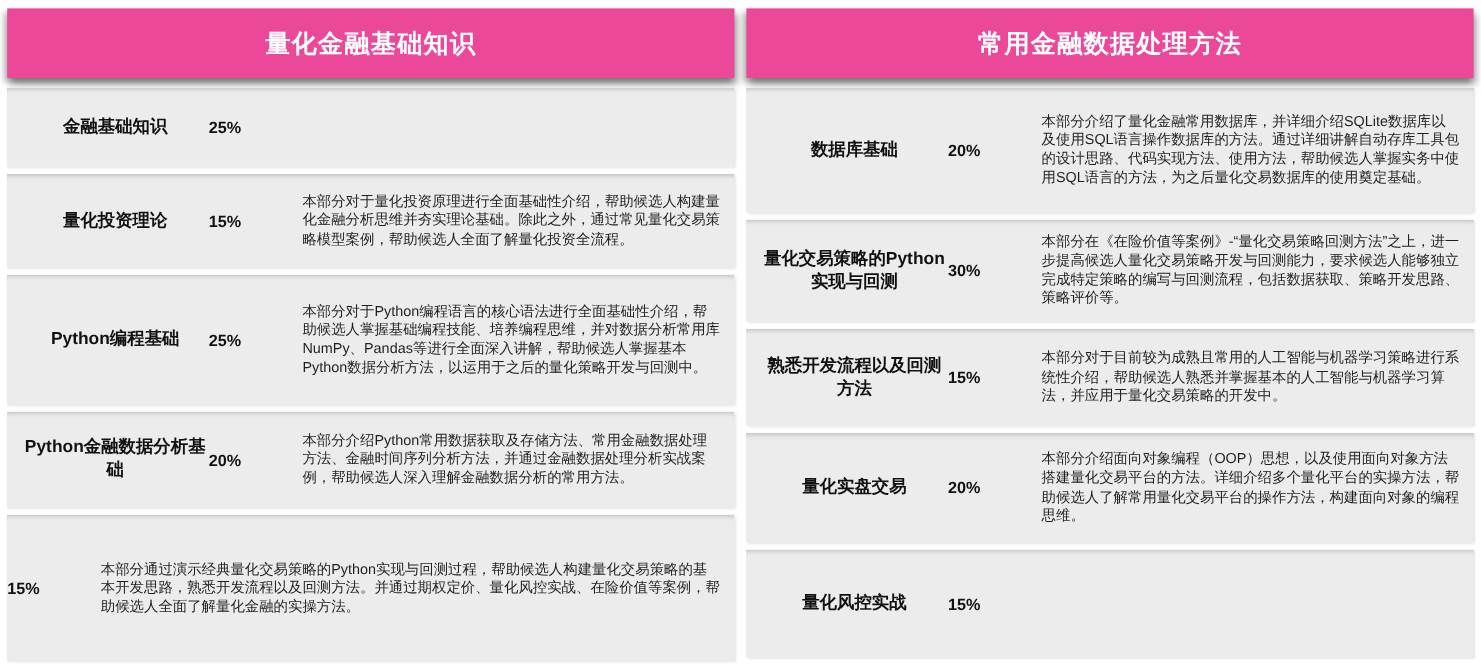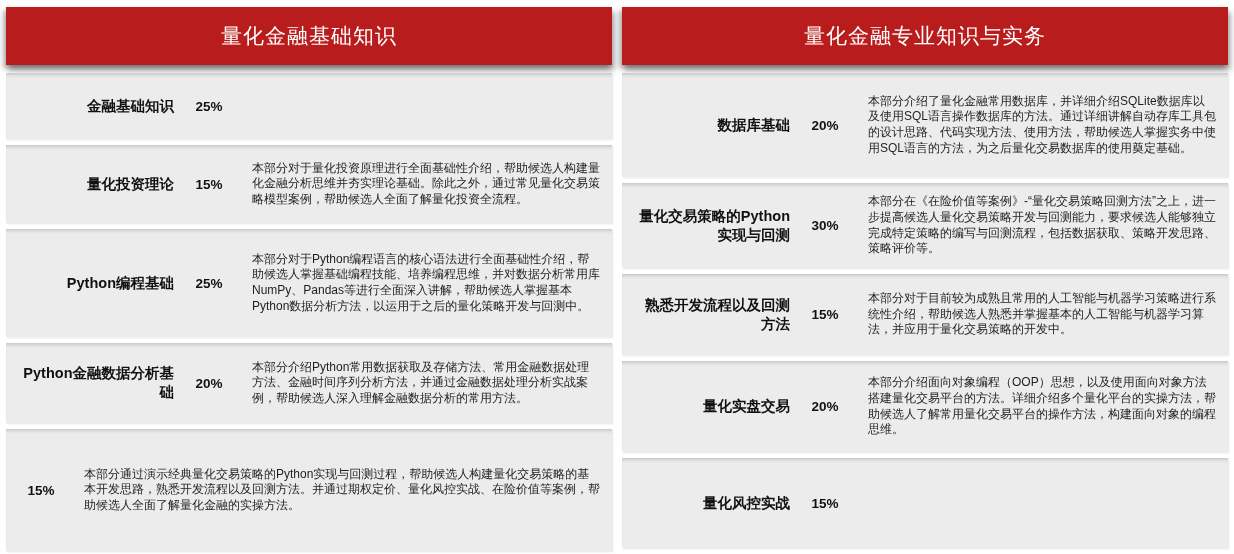--- a/index.html
+++ b/index.html
@@ -2,35 +2,35 @@
 <html><head>
 <meta charset="utf-8">
 <style>
   * { margin:0; padding:0; box-sizing:border-box; }
   html,body { width:1234px; height:554px; background:#ffffff; overflow:hidden; }
   body { font-family:"Liberation Sans","DejaVu Sans",sans-serif; color:#1c1c1c; }
   .wrap { display:flex; gap:10px; padding:7px 6px 3px 6px; }
   .col { width:606px; }
   .hdr {
     height:58px; margin-bottom:8px;
-    background:#b91c1c;
+    background:#ec4899;
     box-shadow:2px 5px 6px rgba(0,0,0,0.40), -3px 3px 5px rgba(0,0,0,0.25);
     display:flex; align-items:center; justify-content:center;
-    color:#ffffff; font-size:21px; font-weight:normal; letter-spacing:1px;
+    color:#ffffff; font-size:21px; font-weight:bold; letter-spacing:1px;
   }
   .row {
     background:#ececec; margin-bottom:6px;
     box-shadow:inset 0 4px 4px -3px rgba(0,0,0,0.22), 1px 1px 2px rgba(0,0,0,0.10);
     display:flex; align-items:center;
   }
   .cell-title {
-    width:168px; padding-left:12px; text-align:right;
+    width:168px; padding-left:12px; text-align:center;
     font-weight:bold; font-size:14.5px; line-height:1.3; color:#111;
   }
-  .cell-pct { width:70px; text-align:center; font-weight:bold; font-size:13.5px; color:#111; }
+  .cell-pct { width:70px; font-weight:bold; font-size:13.5px; color:#111; }
   .cell-desc { flex:1; padding:4px 12px 4px 8px; font-size:12px; line-height:15.6px; color:#1f1f1f; }
   
   .L0{height:66px}.L1{height:78px}.L2{height:108px}.L3{height:80px}.L4{height:122px}
   
   .R0{height:104px}.R1{height:85px}.R2{height:81px}.R3{height:91px}.R4{height:90px}
 </style>
 </head>
 <body>
 
 <div class="wrap">
@@ -60,21 +60,21 @@
       <div class="cell-desc">本部分介绍Python常用数据获取及存储方法、常用金融数据处理方法、金融时间序列分析方法，并通过金融数据处理分析实战案例，帮助候选人深入理解金融数据分析的常用方法。</div>
     </div>
     <div class="row L4">
       <div class="cell-pct">15%</div>
       <div class="cell-desc">本部分通过演示经典量化交易策略的Python实现与回测过程，帮助候选人构建量化交易策略的基本开发思路，熟悉开发流程以及回测方法。并通过期权定价、量化风控实战、在险价值等案例，帮助候选人全面了解量化金融的实操方法。</div>
     </div>
   </div>
 
   <div class="col">
     <div class="hdr">
-      <span>量化金融专业知识与实务</span>
+      <span>常用金融数据处理方法</span>
     </div>
 
     <div class="row R0">
       <div class="cell-title">数据库基础</div>
       <div class="cell-pct">20%</div>
       <div class="cell-desc">本部分介绍了量化金融常用数据库，并详细介绍SQLite数据库以及使用SQL语言操作数据库的方法。通过详细讲解自动存库工具包的设计思路、代码实现方法、使用方法，帮助候选人掌握实务中使用SQL语言的方法，为之后量化交易数据库的使用奠定基础。</div>
     </div>
     <div class="row R1">
       <div class="cell-title">量化交易策略的Python实现与回测</div>
       <div class="cell-pct">30%</div>

